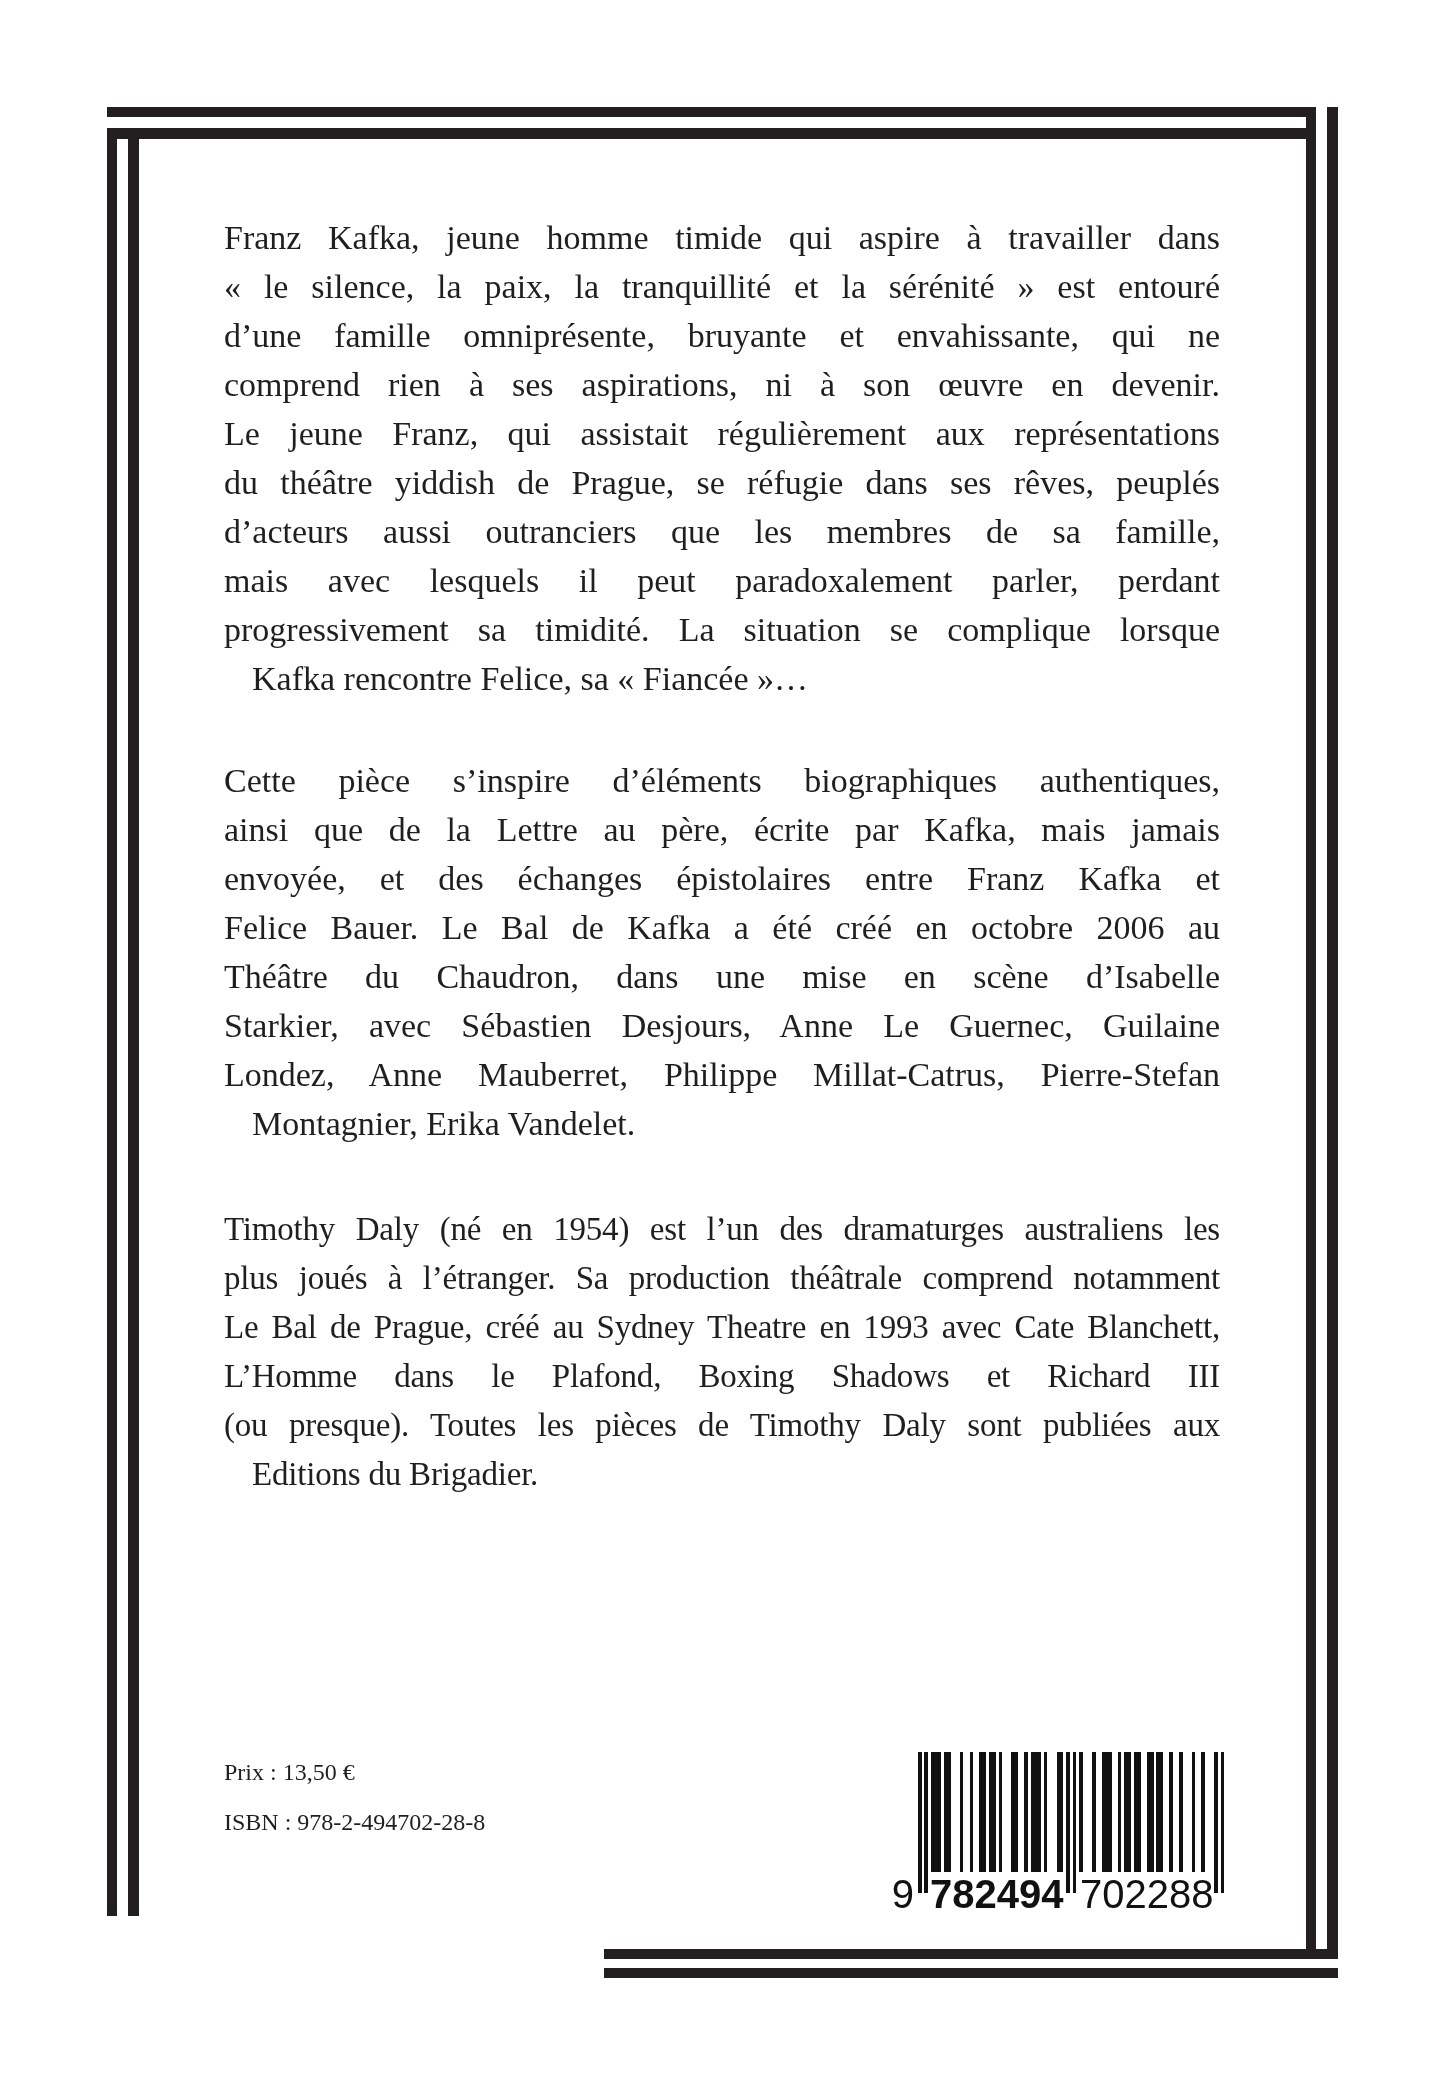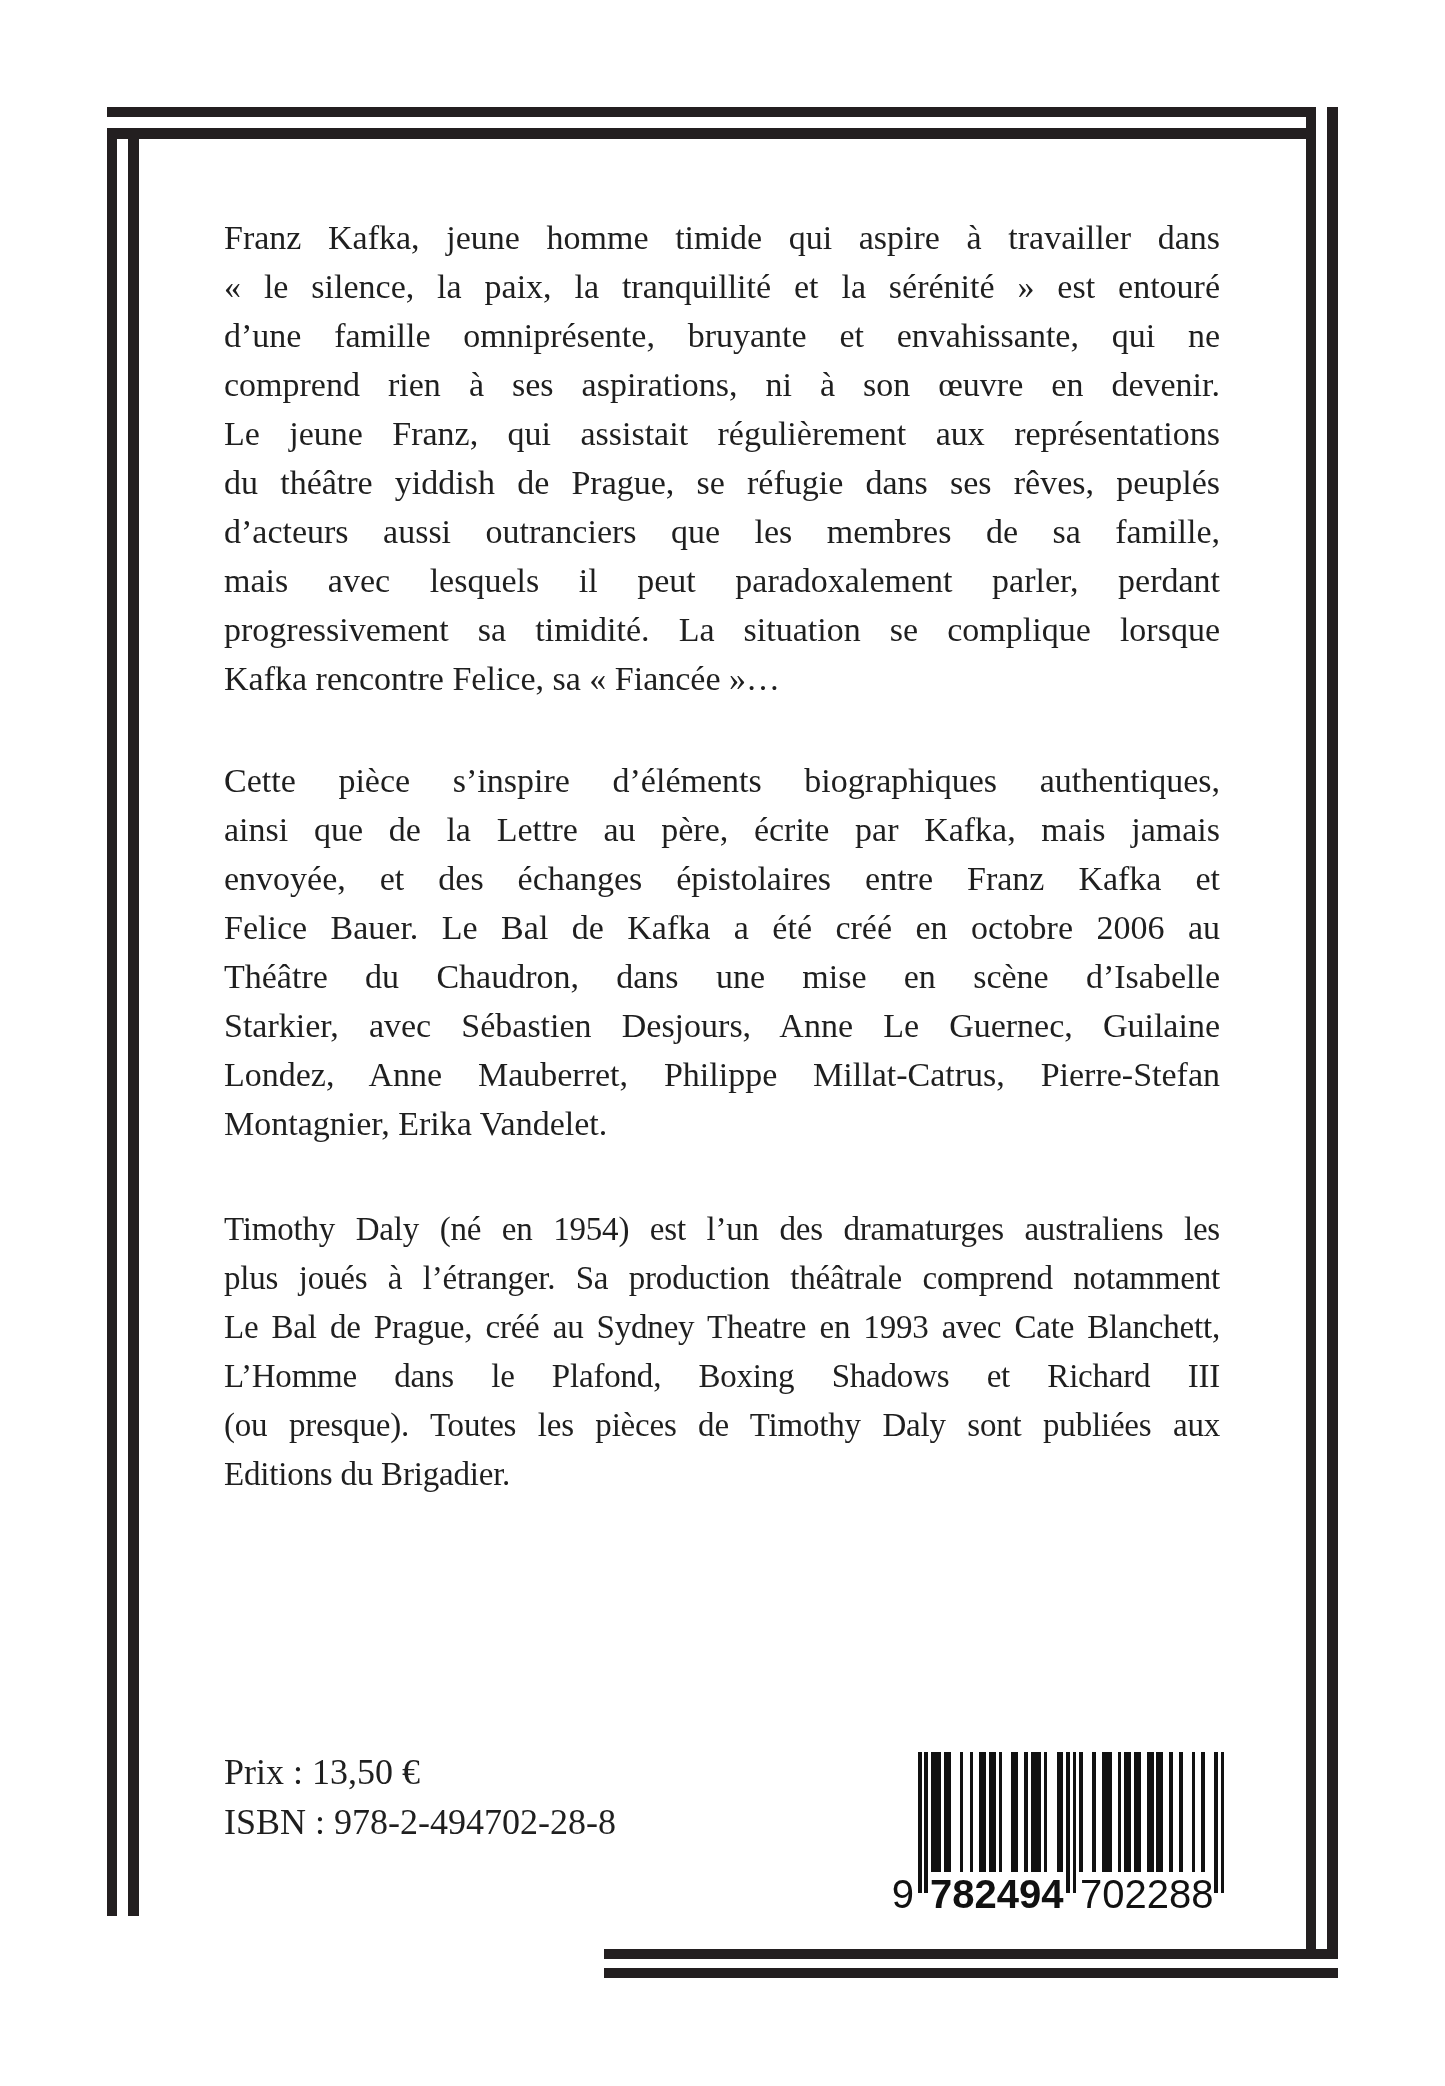--- a/index.html
+++ b/index.html
@@ -22,28 +22,28 @@
     font-size:34px;line-height:49px;
     color:#1f1f1f;
   }
   .para.p2{margin-top:53px;}
   .para.p3{margin-top:57px;font-size:33px;letter-spacing:-0.2px;}
   .line{
     text-align:justify;
     text-align-last:justify;
     white-space:normal;
   }
-  .line.last{text-align-last:left;}
+  .line.last{text-align-last:left;margin-left:28px;}
   .seg-i{}
   .seg-r{font-style:normal;}
 
   
   .price-block{
     position:absolute;left:224px;top:1747px;
-    font-size:36px;line-height:50px;color:#1f1f1f;
+    font-size:24px;line-height:50px;color:#1f1f1f;
   }
 
   
   .barcode{position:absolute;left:918px;top:1752px;width:306px;height:158px;}
   .barcode .bars{position:absolute;left:0;top:0;width:306px;height:141px;}
   .barcode .bars .module{position:absolute;top:0;background:#111111;}
   .barcode-digits{
     position:absolute;top:122px;height:36px;
     font-family:"Liberation Sans","DejaVu Sans",sans-serif;
     font-size:40px;line-height:40px;color:#111111;

